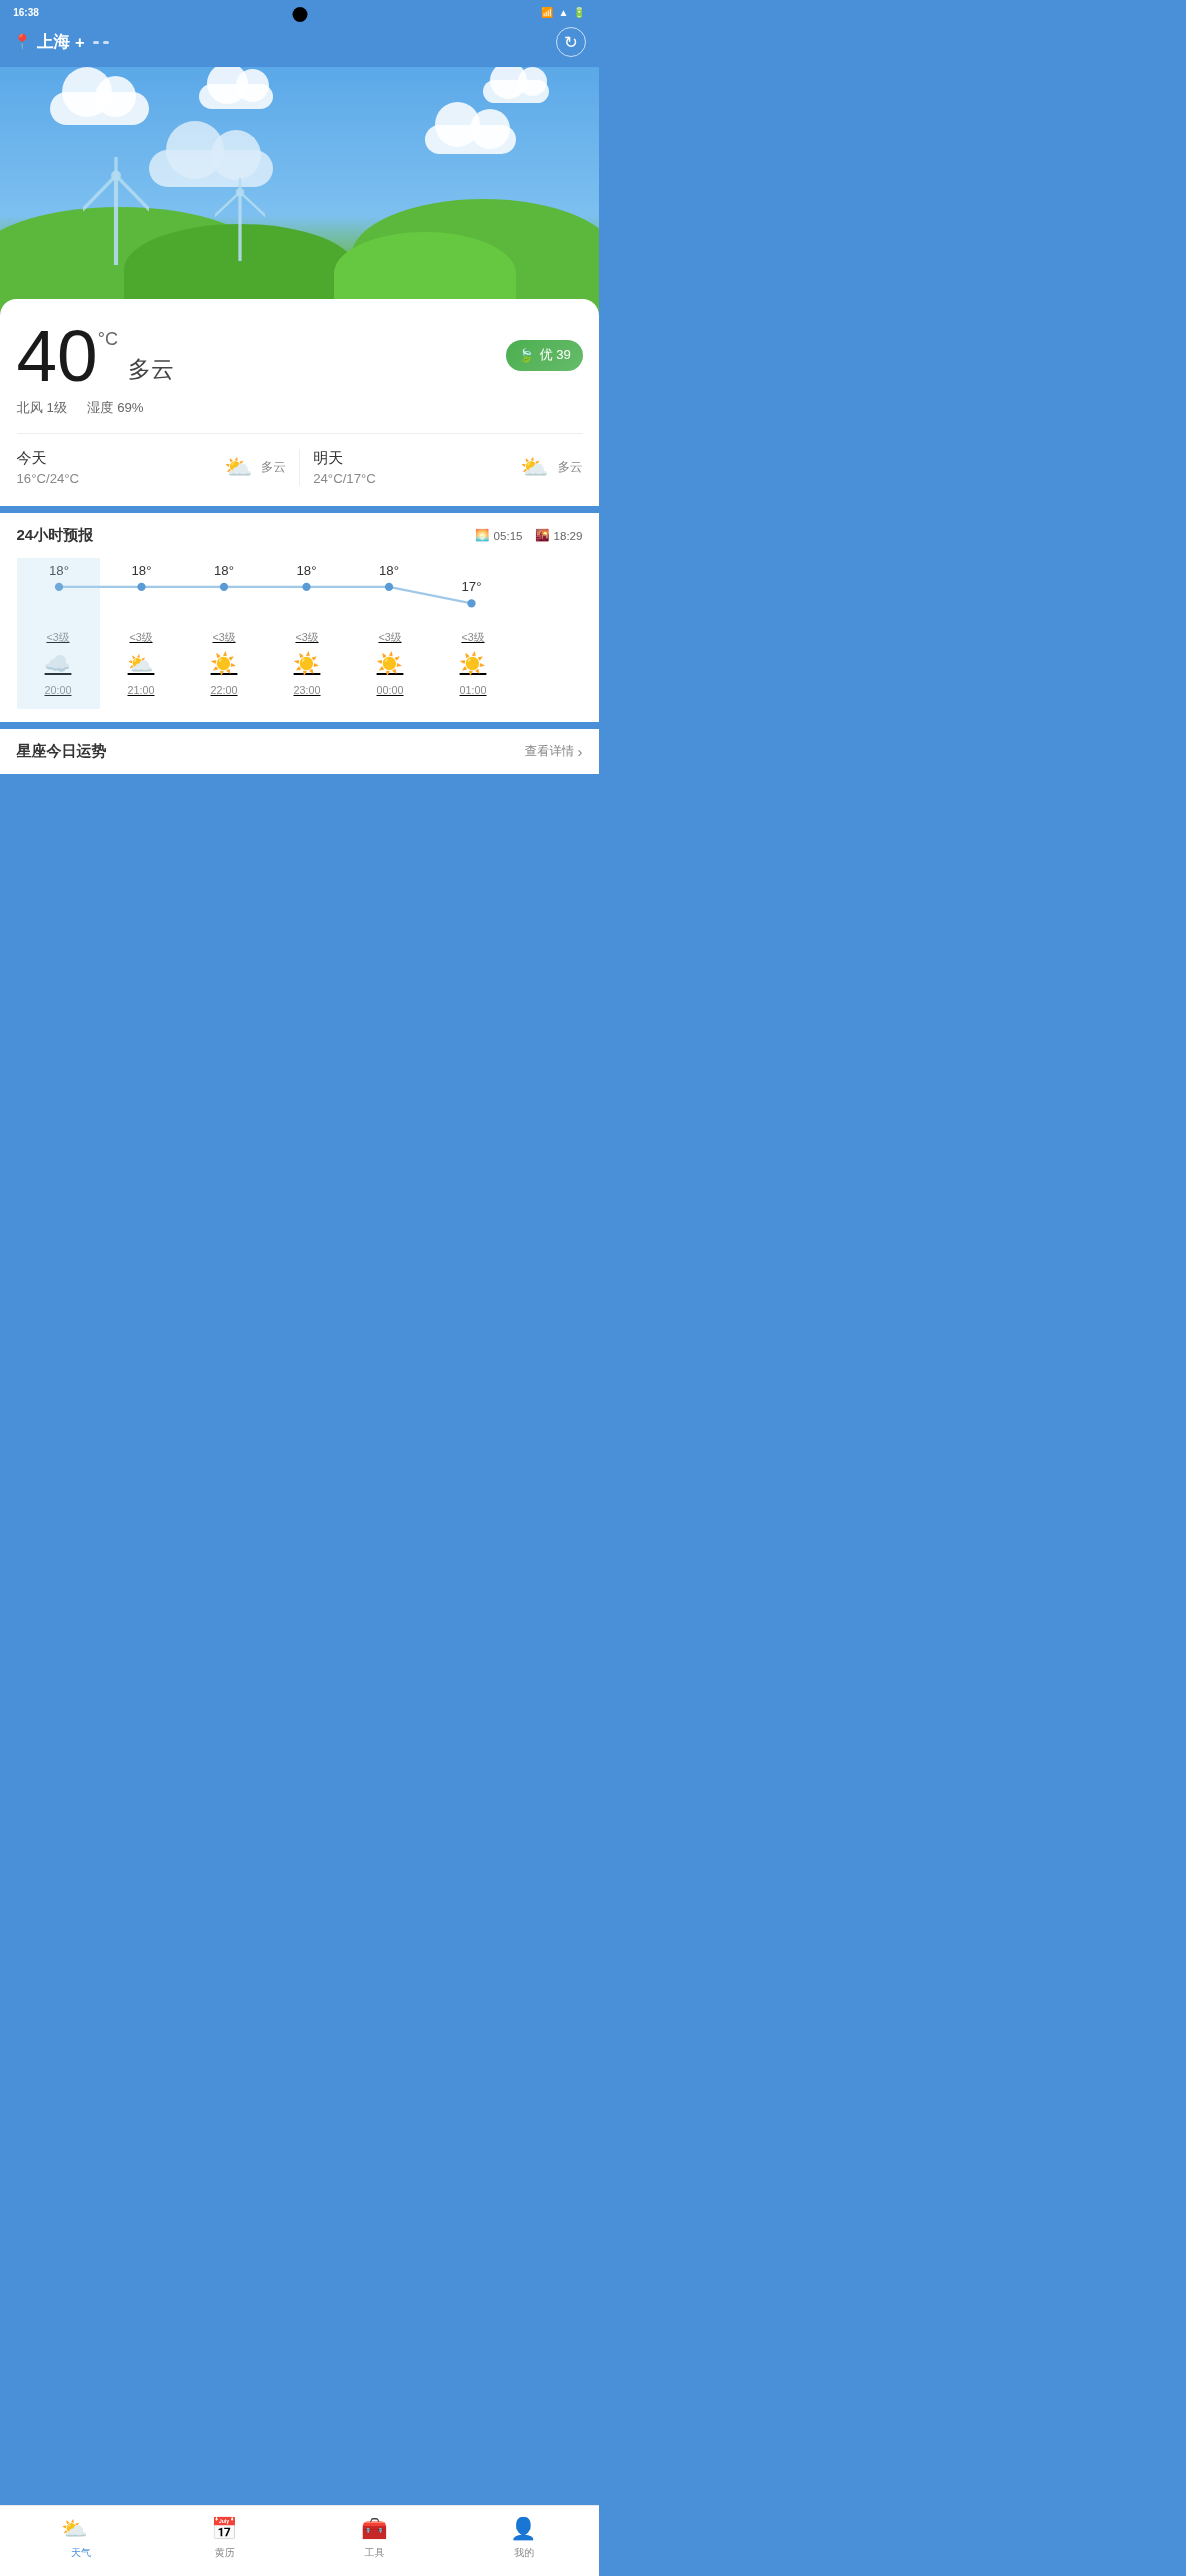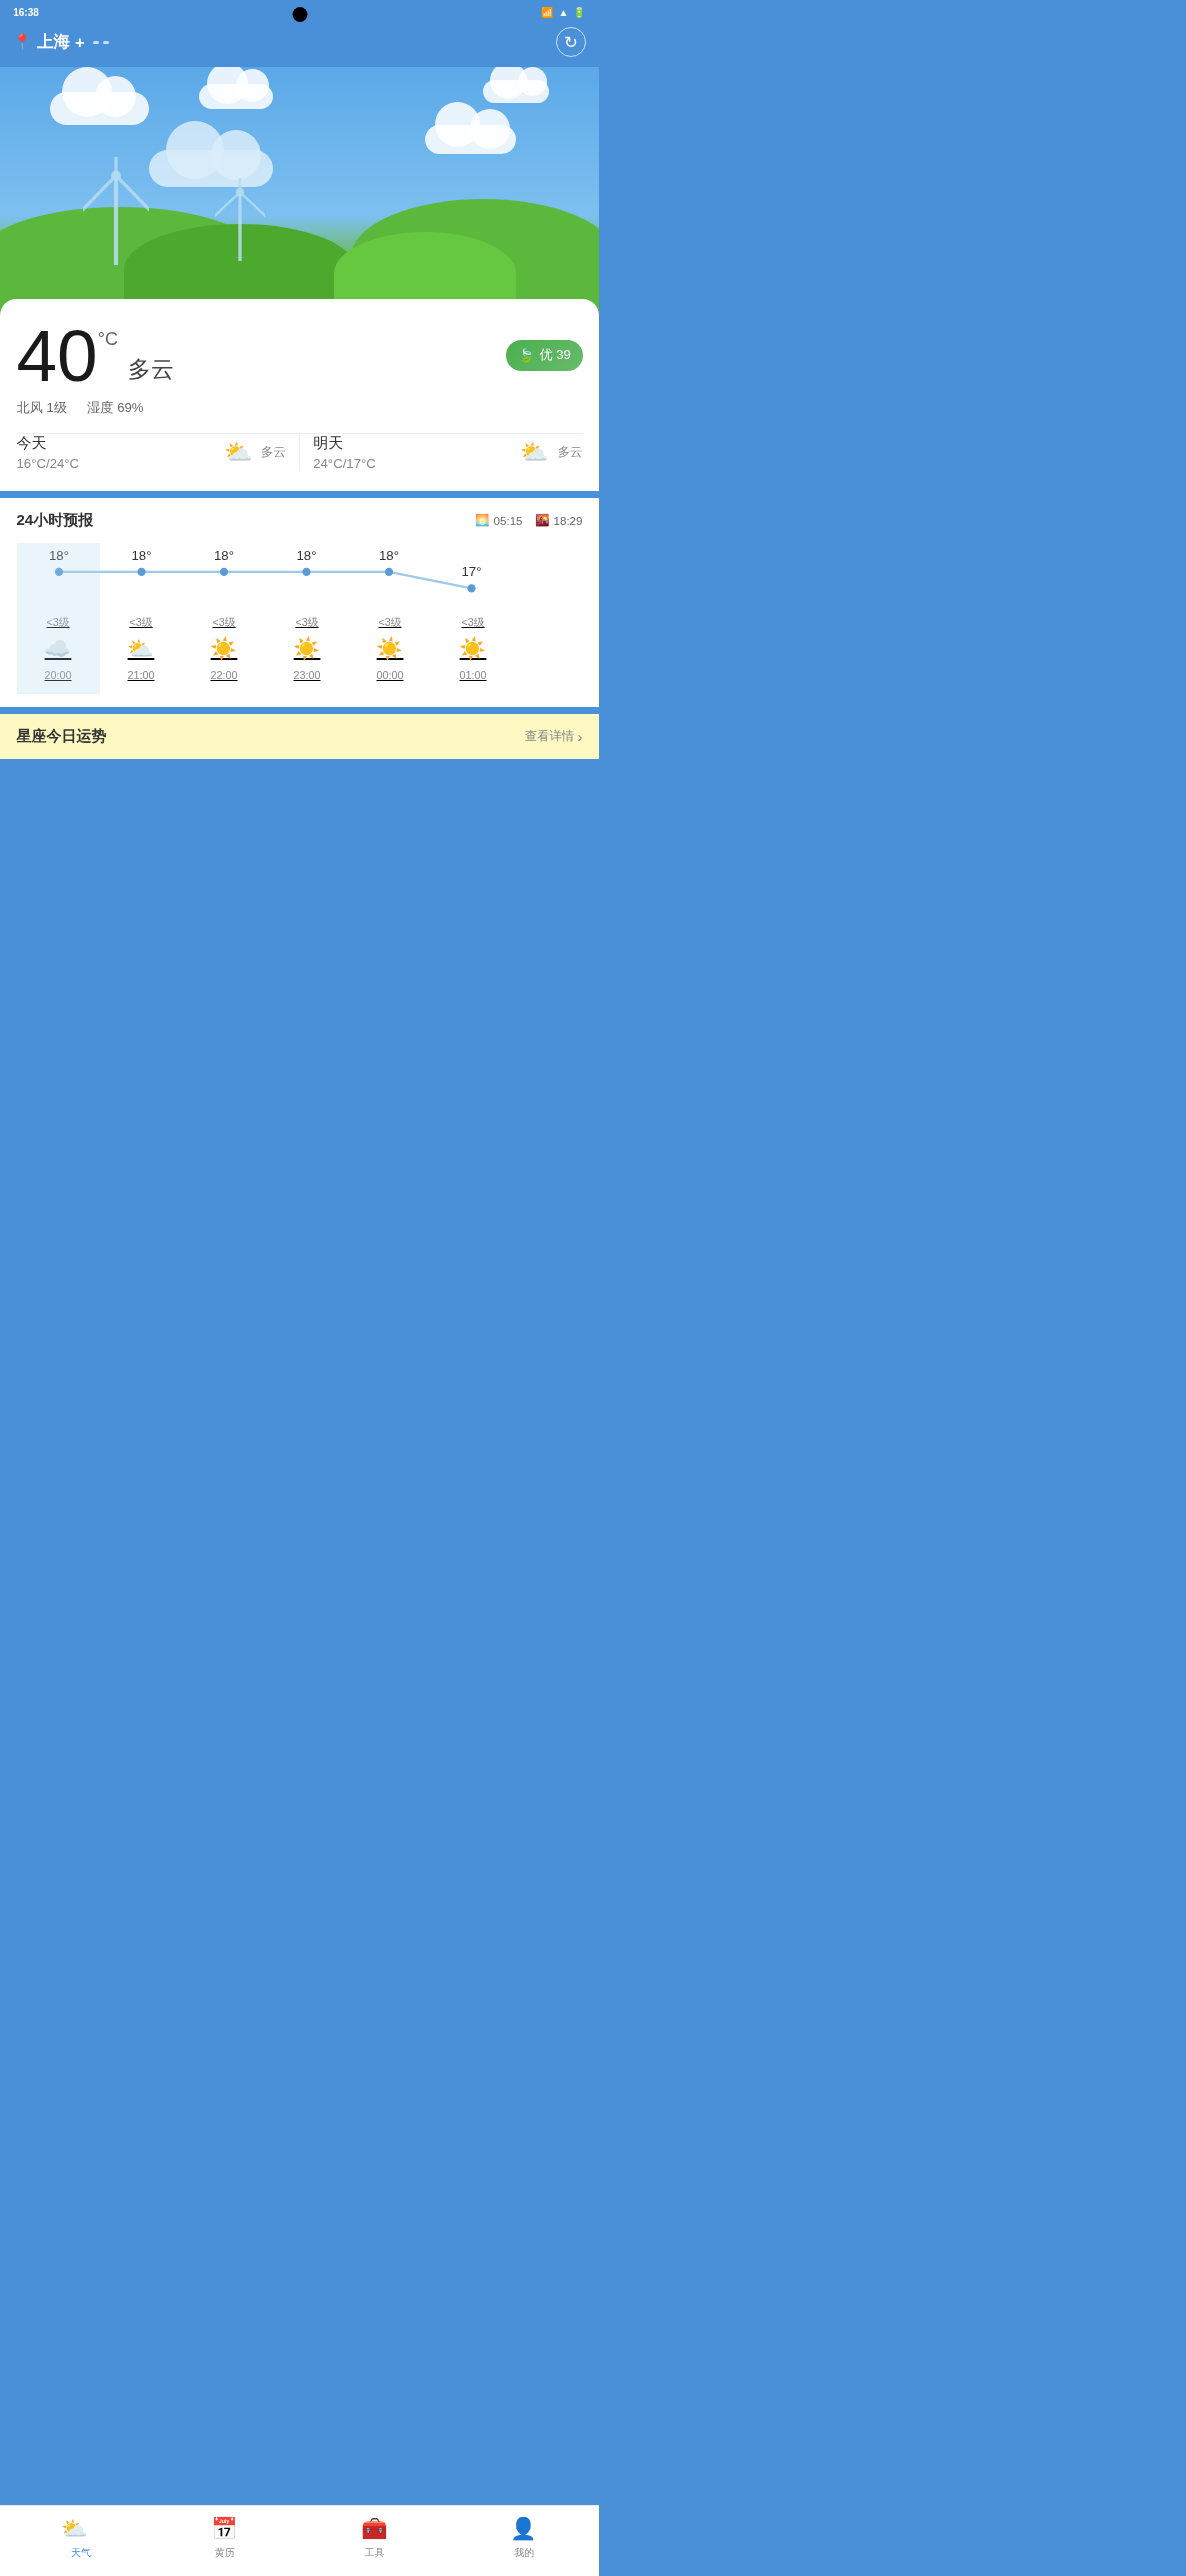--- a/index.html
+++ b/index.html
@@ -211,21 +211,21 @@
       color: #666;
       margin-bottom: 16.5px;
       display: flex;
       gap: 20px;
     }
 
     
     .forecast-row {
       display: flex;
       border-top: 0.8px solid #eee;
-      padding-top: 0;
+      padding-top: 15px;
       margin-bottom: 6.6px;
     }
     .forecast-item {
       flex: 1;
       display: flex;
       align-items: center;
       gap: 8.3px;
     }
     .forecast-item:first-child {
       border-right: 0.8px solid #eee;
@@ -287,21 +287,21 @@
       padding-bottom: 6.6px;
     }
     .hourly-container {
       display: flex;
       min-width: max-content;
       text-decoration: underline;
     }
 
     
     .constellation-section {
-      background: #fef9c3;
+      background: #ffffff;
       padding: 13.2px 16.5px;
       margin-top: 6.6px;
       display: flex;
       align-items: center;
     }
     .constellation-title {
       font-size: 15px;
       font-weight: 600;
       color: #333;
     }

